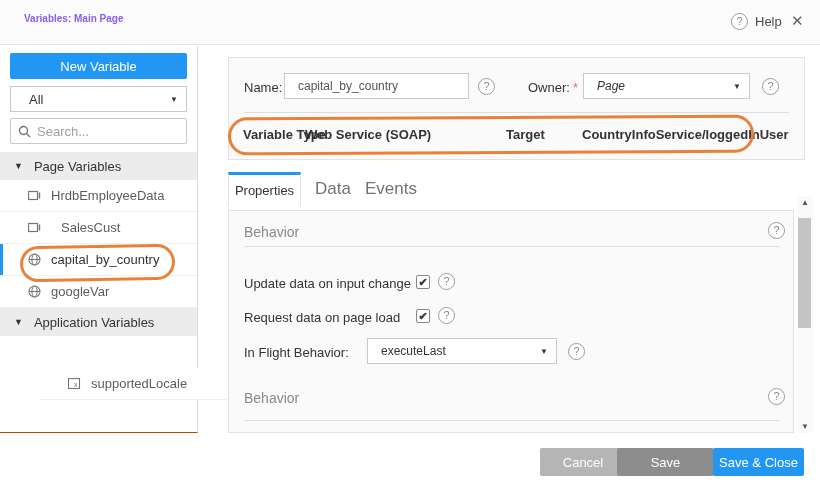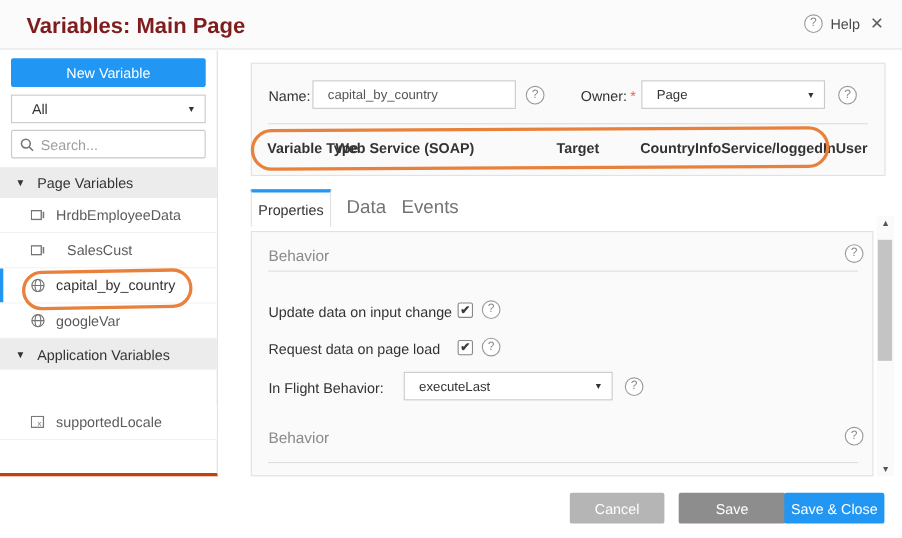--- a/index.html
+++ b/index.html
@@ -5,32 +5,32 @@
   * { margin:0; padding:0; box-sizing:border-box; }
   html,body { width:820px; height:489px; }
   body {
     position:relative; background:#fff; overflow:hidden;
     font-family:"Liberation Sans", sans-serif; color:#333;
   }
   .abs { position:absolute; }
 
   
   .titlebar { left:0; top:0; width:820px; height:45px; background:#fbfbfb; border-bottom:1px solid #e3e3e3; }
-  .title { left:24px; top:13px; font-size:20px; font-weight:700; color:#7f1d1d; }
+  .title { left:24px; top:13px; font-size:10px; font-weight:700; color:#8b5cf6; }
   .help-wrap { left:731px; top:13px; display:flex; align-items:center; gap:7px; cursor:pointer; }
   .qcircle {
     width:17px; height:17px; border:1.5px solid #9a9a9a; border-radius:50%;
     color:#8a8a8a; font-size:11px; line-height:14px; text-align:center; display:inline-block;
     background:#fff; flex:0 0 auto;
   }
   .help-text { font-size:13px; color:#4a4a4a; }
   .close-x { left:791px; top:12px; font-size:15px; color:#5f5f5f; cursor:pointer; }
 
   
-  .sidebar { left:0; top:46px; width:198px; height:387px; background:#fff; border-right:1px solid #dcdcdc; border-bottom:3px solid #c2410c; }
+  .sidebar { left:0; top:46px; width:198px; height:387px; background:#fff; border-right:1px solid #dcdcdc; border-bottom:1px solid #c2410c; }
   .new-var-btn {
     left:10px; top:7px; width:177px; height:26px; background:#2196f3; color:#fff;
     font-size:13px; font-weight:500; border:none; border-radius:2px; cursor:pointer;
     display:flex; align-items:center; justify-content:center;
   }
   .filter-select {
     left:10px; top:40px; width:177px; height:26px; background:#fff; border:1px solid #c9c9c9;
     display:flex; align-items:center; font-size:13px; color:#333; padding-left:18px; cursor:pointer;
   }
   .caret { margin-left:auto; margin-right:8px; font-size:8px; color:#333; }
@@ -61,21 +61,21 @@
   
   .formbox { left:228px; top:57px; width:577px; height:103px; background:#fafafa; border:1px solid #e2e2e2; }
   .flabel { font-size:13px; font-weight:500; color:#333; }
   .req { color:#f3645a; margin-left:3px; }
   .name-input {
     left:284px; top:73px; width:185px; height:26px; border:1px solid #c9c9c9; background:#fff;
     font-size:12px; color:#555; padding-left:13px; font-family:"Liberation Sans",sans-serif; outline:none;
   }
   .owner-select {
     left:583px; top:73px; width:167px; height:26px; border:1px solid #c9c9c9; background:#fff;
-    display:flex; align-items:center; font-size:12px; color:#333; padding-left:13px; cursor:pointer;
+    display:flex; align-items:center; font-size:12px; color:#333; padding-left:13px; cursor:pointer;font-style:italic;
   }
   .form-divider { left:244px; top:112px; width:545px; height:1px; background:#ddd; }
   .vt-row { font-size:13px; font-weight:700; color:#333; top:127px; }
 
   
   .tab-active {
     left:228px; top:172px; width:73px; height:34px; background:#fff;
     border-top:3px solid #2196f3; border-left:1px solid #e0e0e0; border-right:1px solid #e0e0e0;
     display:flex; align-items:center; justify-content:center; font-size:13px; color:#333; cursor:pointer;
   }
@@ -103,21 +103,21 @@
   
   .vscroll { left:797px; top:196px; width:16px; height:237px; background:#fafafa; }
   .varrow { left:3px; width:10px; font-size:8px; color:#555; text-align:center; cursor:pointer; position:absolute; }
   .vthumb { position:absolute; left:1px; top:22px; width:13px; height:110px; background:#c4c4c4; cursor:pointer; }
 
   
   .fbtn {
     top:448px; height:28px; border:none; border-radius:2px; color:#fff; font-size:13px; font-weight:500;
     font-family:"Liberation Sans",sans-serif; cursor:pointer; display:flex; align-items:center; justify-content:center;
   }
-  .btn-cancel { left:518px; width:86px; background:#b5b5b5; }
+  .btn-cancel { left:540px; width:86px; background:#b5b5b5; }
   .btn-save { left:617px; width:97px; background:#8d8d8d; }
   .btn-saveclose { left:713px; width:91px; background:#2196f3; }
 </style>
 </head>
 <body>
 
 <div class="abs titlebar"></div>
 <div class="abs title">Variables: Main Page</div>
 <div class="abs help-wrap">
   <span class="qcircle">?</span>
@@ -181,21 +181,21 @@
         </svg>
     </span>
     <span>googleVar</span>
   </div>
 
   <div class="abs sec-head" style="top:262px;">
     <span class="sec-caret">▼</span>
     <span>Application Variables</span>
   </div>
 
-  <div class="abs var-row" style="top:322px;">
+  <div class="abs var-row" style="top:322px;margin-left:40px;">
     <span class="vicon">
       <svg width="13" height="12" viewBox="0 0 13 12">
           <rect x="0.5" y="0.5" width="11" height="10" fill="none" stroke="#757575" stroke-width="1.1"></rect>
           <text x="6" y="9" font-size="7" fill="#757575" font-family="sans-serif">x</text>
         </svg>
     </span>
     <span>supportedLocale</span>
   </div>
 </div>
 

